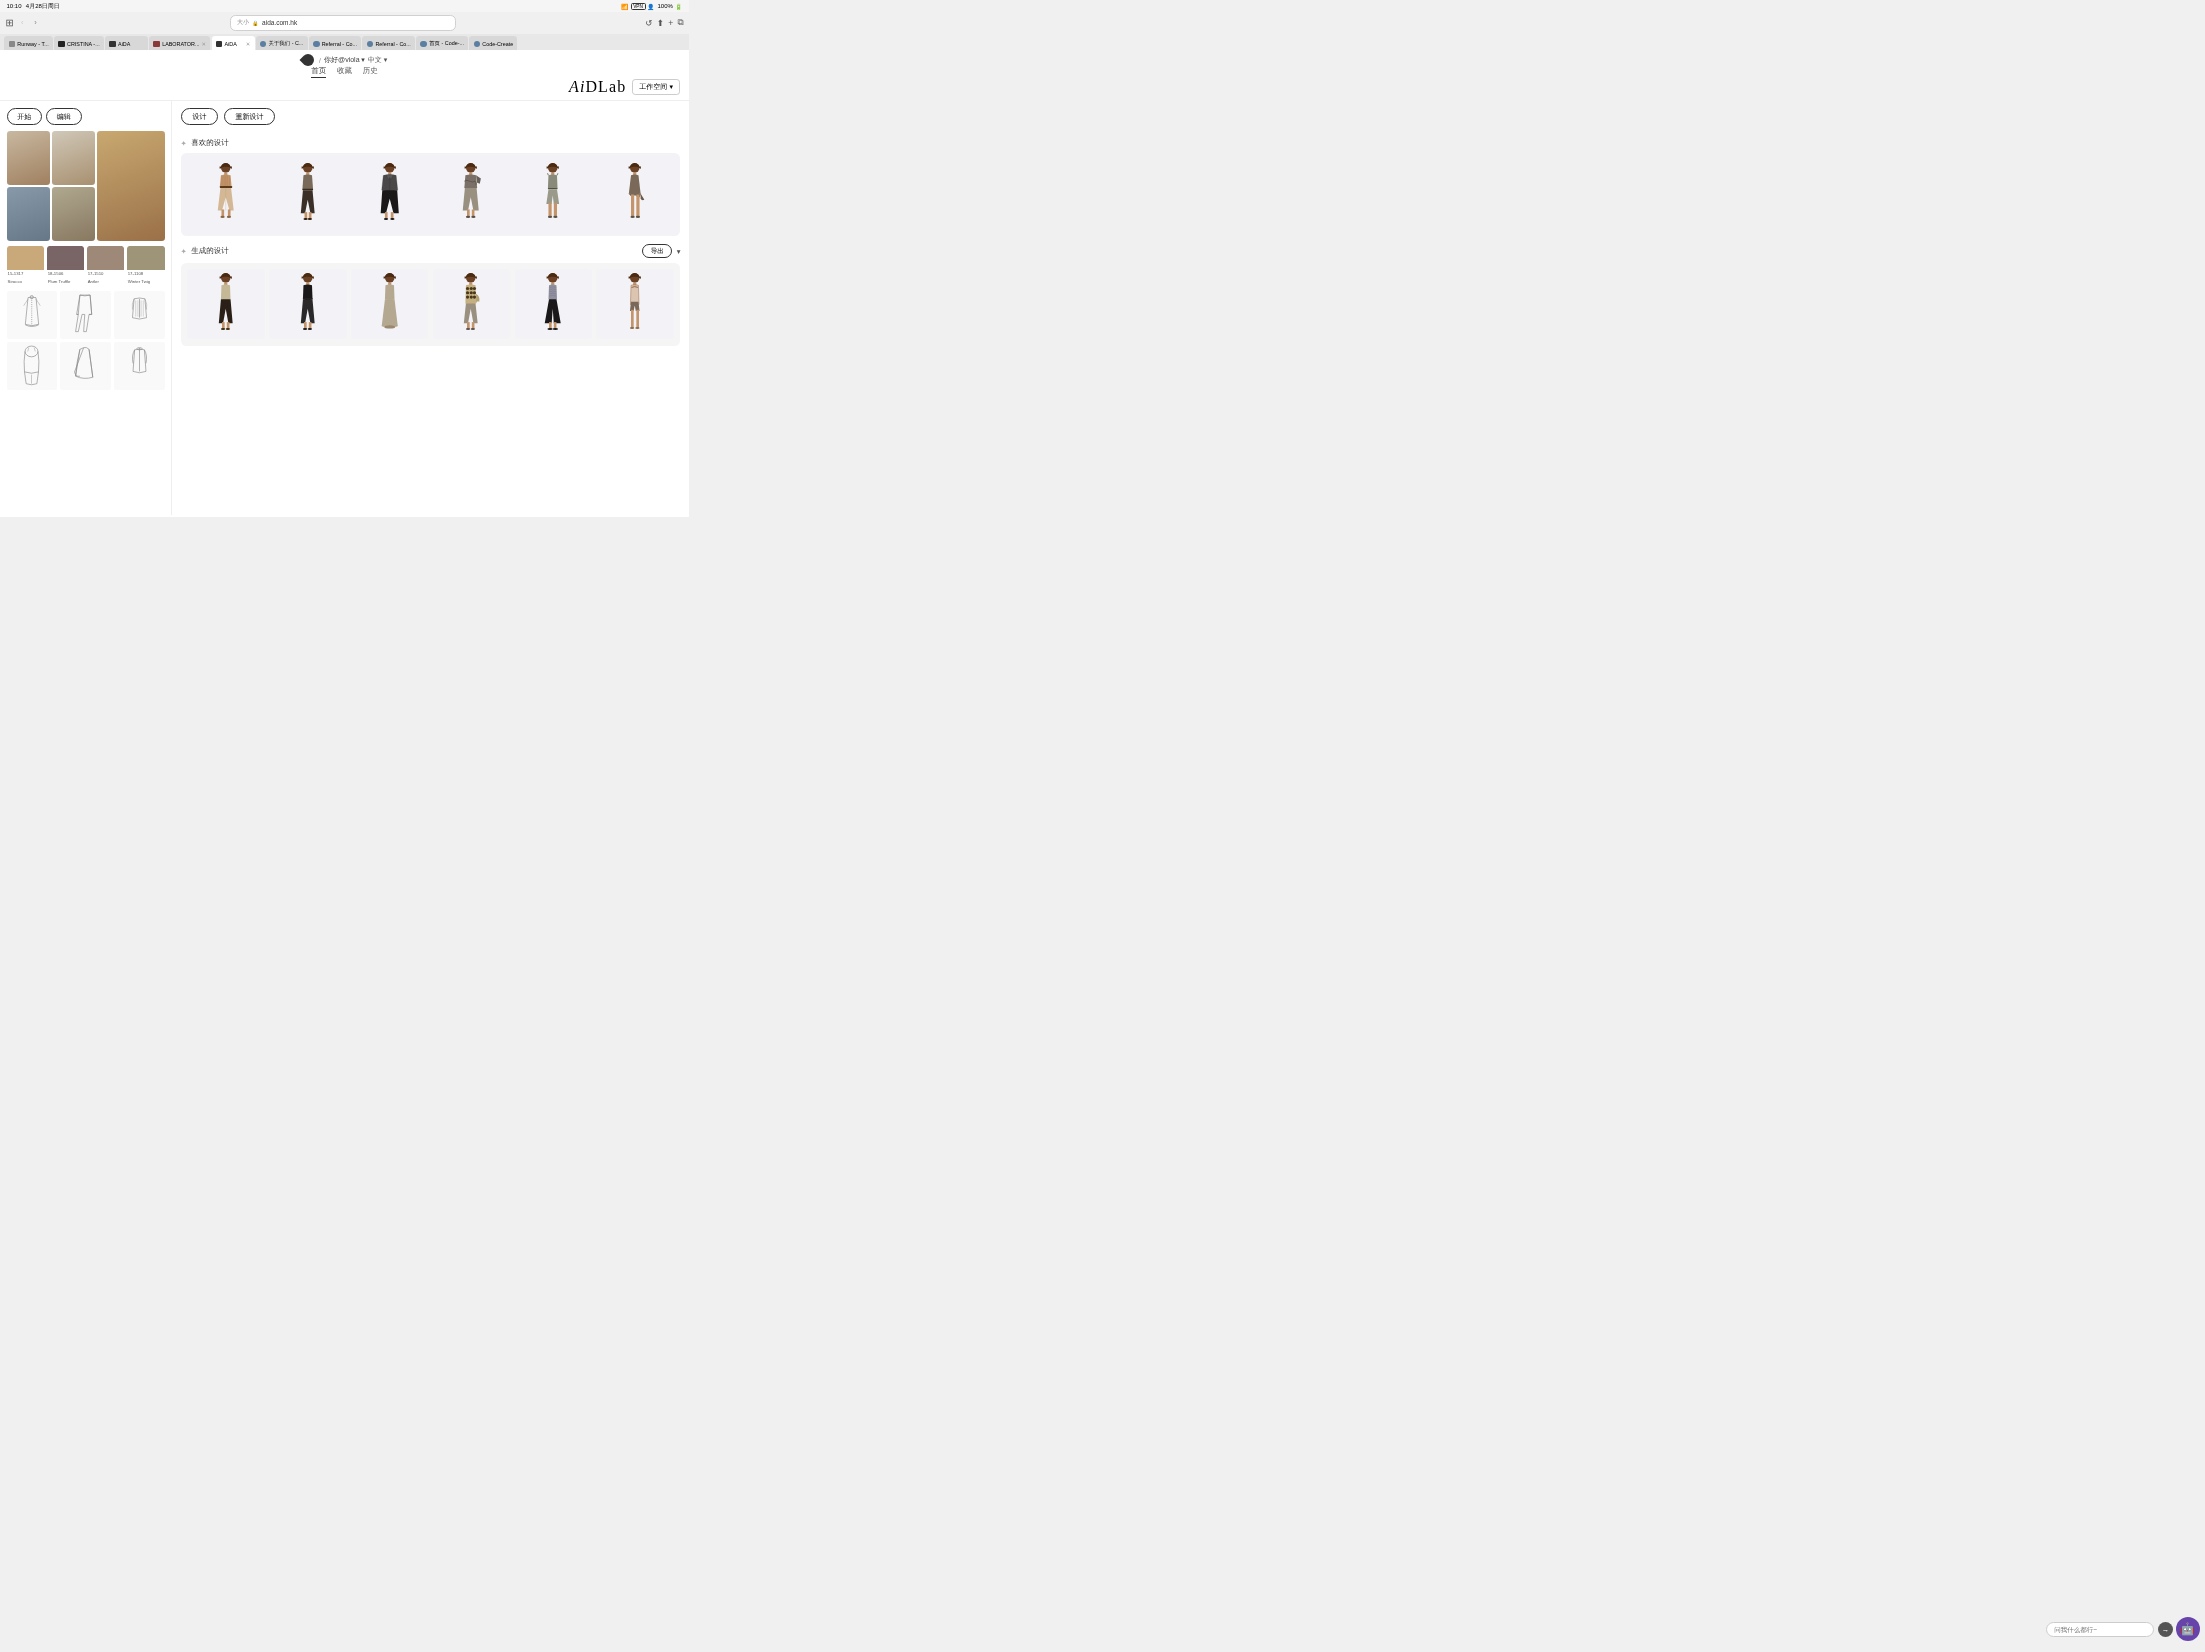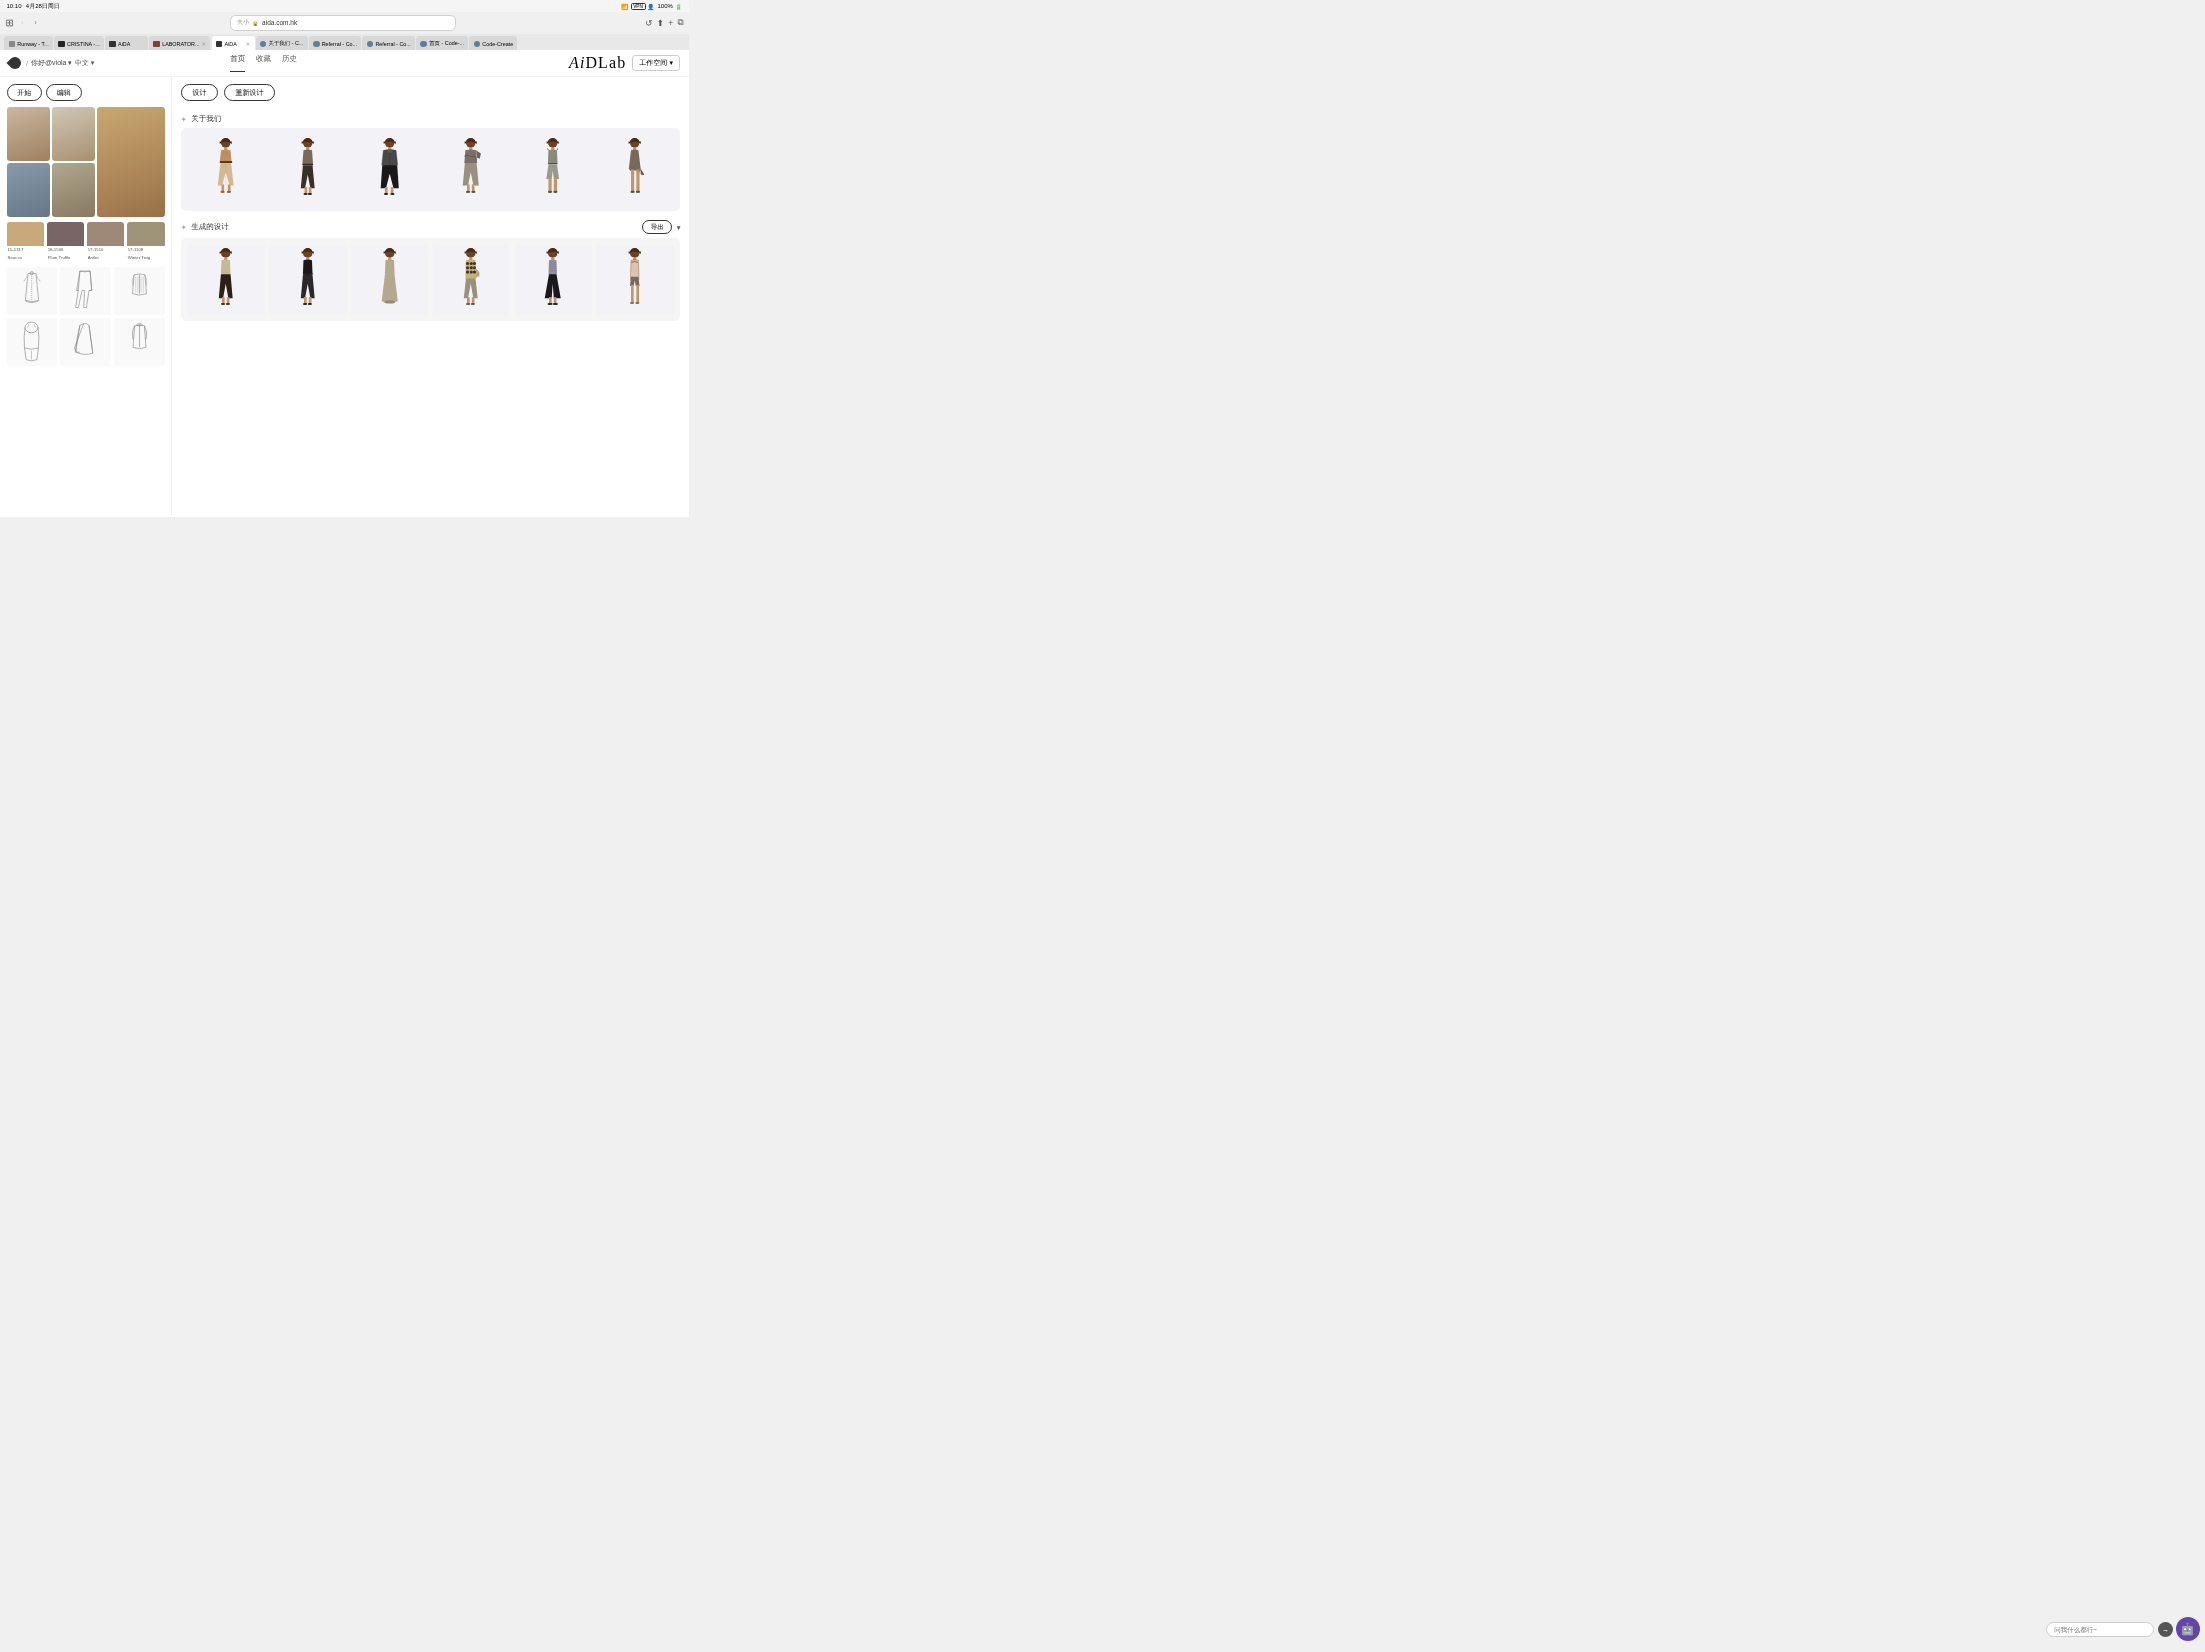--- a/index.html
+++ b/index.html
@@ -25,21 +25,21 @@
     .tab { display: flex; align-items: center; gap: 2.2px; padding: 0 4.3px; background: #d8d8d8; border-radius: 3.2px 3.2px 0 0; font-size: 5.4px; cursor: pointer; min-width: 43px; max-width: 65px; white-space: nowrap; overflow: hidden; height: 100%; margin-top: 2.2px; }
     .tab.active { background: white; }
     .tab-icon { width: 6.5px; height: 6.5px; border-radius: 1.1px; flex-shrink: 0; }
     .tab-close { margin-left: auto; color: #999; font-size: 5.4px; }
     .tab-label { overflow: hidden; text-overflow: ellipsis; flex: 1; }
 
     
     .page { background: white; display: flex; flex-direction: column; height: calc(517px - 12px - 24px - 16px); }
 
     
-    .site-nav { display: flex; padding: 4.3px 8.6px; border-bottom: 0.5px solid #eee; background: white; }
+    .site-nav { display: flex; align-items: center; padding: 4.3px 8.6px; border-bottom: 0.5px solid #eee; background: white; flex-direction: column; }
     .site-nav-links { display: flex; gap: 10.8px; margin-left: auto; margin-right: auto; font-size: 7.5px; }
     .nav-link { color: #555; text-decoration: none; cursor: pointer; }
     .nav-link.active { color: #333; font-weight: 500; border-bottom: 1.1px solid #333; padding-bottom: 1.1px; }
     .site-nav-right { display: flex; align-items: center; gap: 5.4px; margin-left: auto; }
     .workspace-btn { border: 0.5px solid #ccc; border-radius: 3.2px; padding: 2.2px 6.5px; background: white; cursor: pointer; font-size: 7px; display: flex; align-items: center; gap: 2.2px; }
 
     
     .main-content { display: flex; flex: 1; overflow: hidden; }
 
     
@@ -307,21 +307,21 @@
     <div class="right-panel">
 
       <div class="top-bar">
         <button class="design-btn">设计</button>
         <button class="redesign-btn">重新设计</button>
       </div>
 
       <div>
         <div class="section-header">
           <span style="color:#aaa;font-size:7.5px;">✦</span>
-          <span class="section-title">关于我们</span>
+          <span class="section-title">喜欢的设计</span>
         </div>
         <div class="design-section">
           <div class="design-grid">
 
             <div class="design-item">
               <svg width="40" height="65" viewBox="0 0 75 120" fill="none">
 
                 <ellipse cx="37" cy="10" rx="9" ry="9" fill="#6B4226"></ellipse>
                 <path d="M28 8 Q30 2 37 1 Q44 2 46 8 Q50 5 48 12 Q44 7 37 8 Q30 7 26 12 Q24 5 28 8Z" fill="#4a2a10"></path>
 

